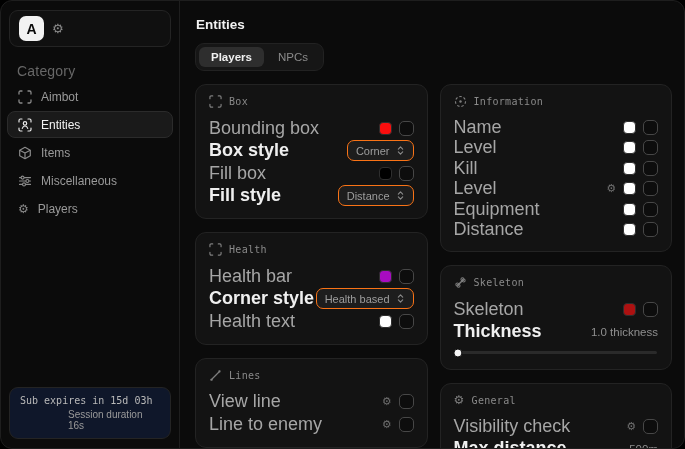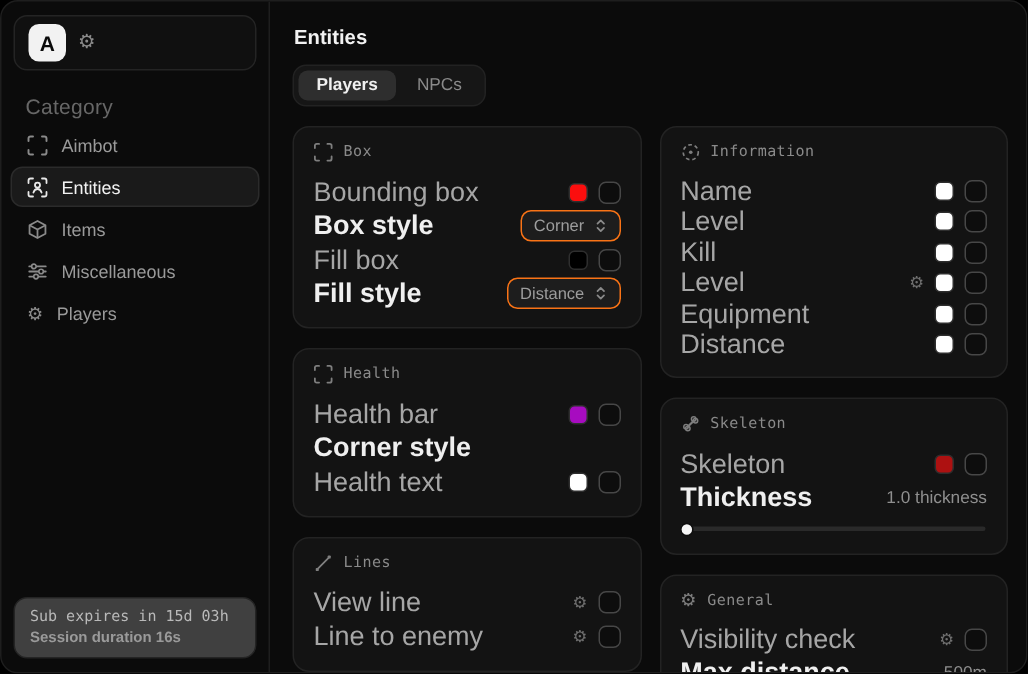--- a/index.html
+++ b/index.html
@@ -43,24 +43,24 @@
   .nav-item .ic { color:#8a8a8a; }
   .nav-item.active {
     background:#1a1a1a; border-color:#2b2b2b; color:#f2f2f2;
   }
   .nav-item.active .ic { color:#e8e8e8; }
   .nav-item + .nav-item { margin-top:1px; }
 
   .sb-spacer { flex:1; }
   .footer-card {
     margin:0 8px 9px 8px; padding:7px 10px;
-    background:#404040; border:1px solid #242424; border-radius:9px;
+    background:#0f172a; border:1px solid #242424; border-radius:9px;
   }
   .footer-expiry { font-family:"DejaVu Sans Mono", monospace; font-size:10px; color:#b9b9b9; margin-bottom:3px; }
-  .footer-session { font-size:10px; font-weight:bold; color:#9a9a9a; }
+  .footer-session { font-size:10px; font-weight:normal; color:#9a9a9a;margin-left:48px; }
 
   .divider { width:1px; background:#1e1e1e; }
 
   
   .main { flex:1; padding:14px 12px 12px 15px; display:flex; flex-direction:column; }
   .page-title { font-size:13.5px; font-weight:bold; color:#f2f2f2; margin:2px 0 11px 1px; }
   .tabs {
     display:inline-flex; align-self:flex-start; gap:2px;
     background:#161616; border:1px solid #222; border-radius:9px; padding:3px;
   }
@@ -275,20 +275,26 @@
           </div>
           <div class="row">
             <span class="lbl">Health bar</span>
             <span class="ctrls">
               <span class="swatch" style="background: rgb(167, 12, 192);"></span>
               <span class="checkbox"></span>
             </span>
           </div>
           <div class="row">
             <span class="lbl hi">Corner style</span>
+            <span class="dropdown">
+              <span>Health based</span>
+              <svg class="ic" width="9" height="13">
+                  <use href="#sym-chevrons"></use>
+                </svg>
+            </span>
           </div>
           <div class="row">
             <span class="lbl">Health text</span>
             <span class="ctrls">
               <span class="swatch" style="background: rgb(255, 255, 255);"></span>
               <span class="checkbox"></span>
             </span>
           </div>
         </div>
 

